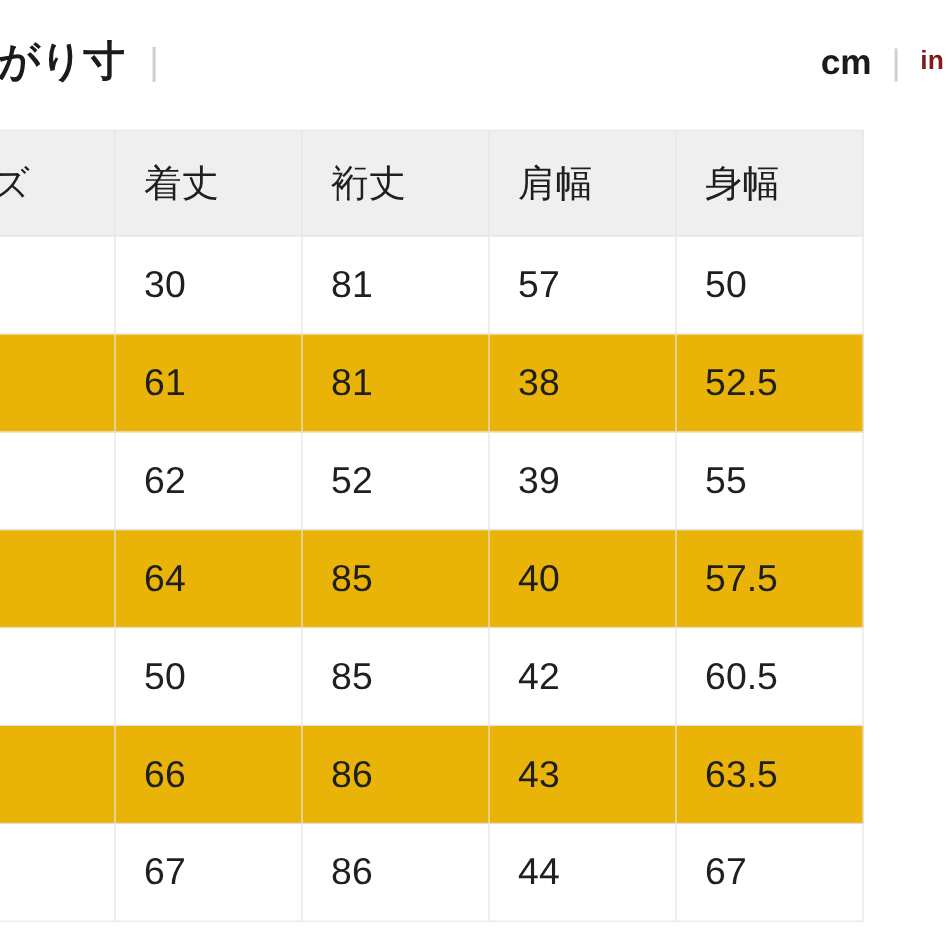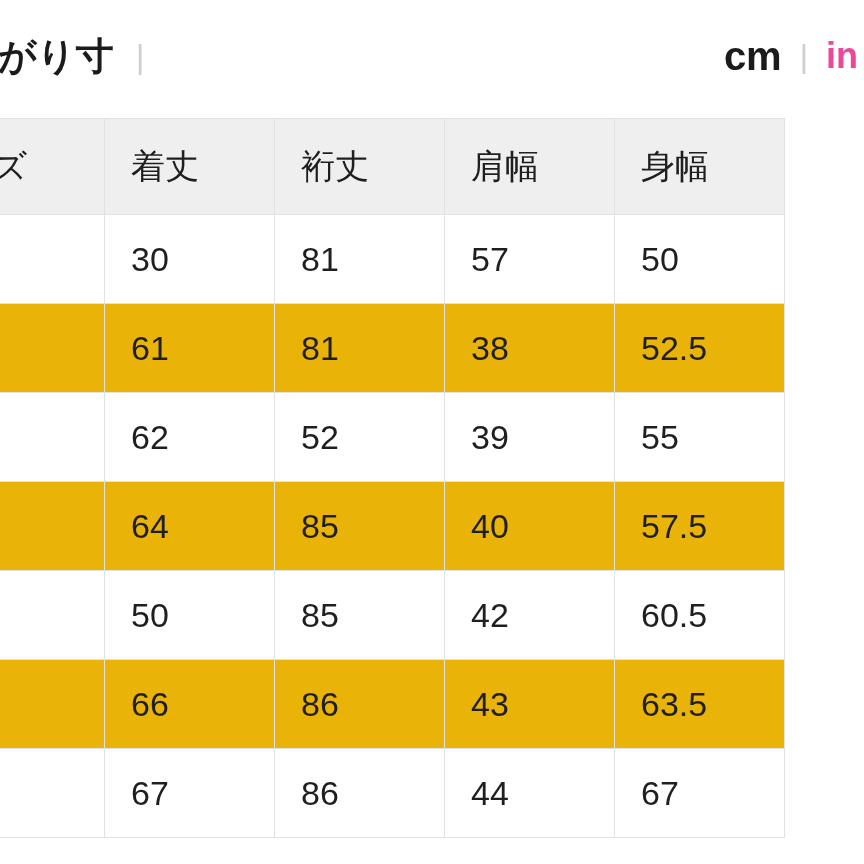--- a/index.html
+++ b/index.html
@@ -66,29 +66,29 @@
     line-height: 1;
   }
   .tab-sep {
     color: #cfcfcf;
     font-size: 34px;
     font-weight: 400;
     margin: 0 22px;
     line-height: 1;
   }
   .unit-active {
-    font-size: 40px;
+    font-size: 32px;
     font-weight: 700;
     color: #1b1b1b;
     line-height: 1;
   }
   .unit-inactive {
-    font-size: 36px;
-    font-weight: 700;
-    color: #ec4899;
+    font-size: 24px;
+    font-weight: 700;
+    color: #7f1d1d;
     line-height: 1;
   }
   .unit-sep {
     color: #cfcfcf;
     font-size: 32px;
     font-weight: 400;
     margin: 0 18px;
     line-height: 1;
   }
 

